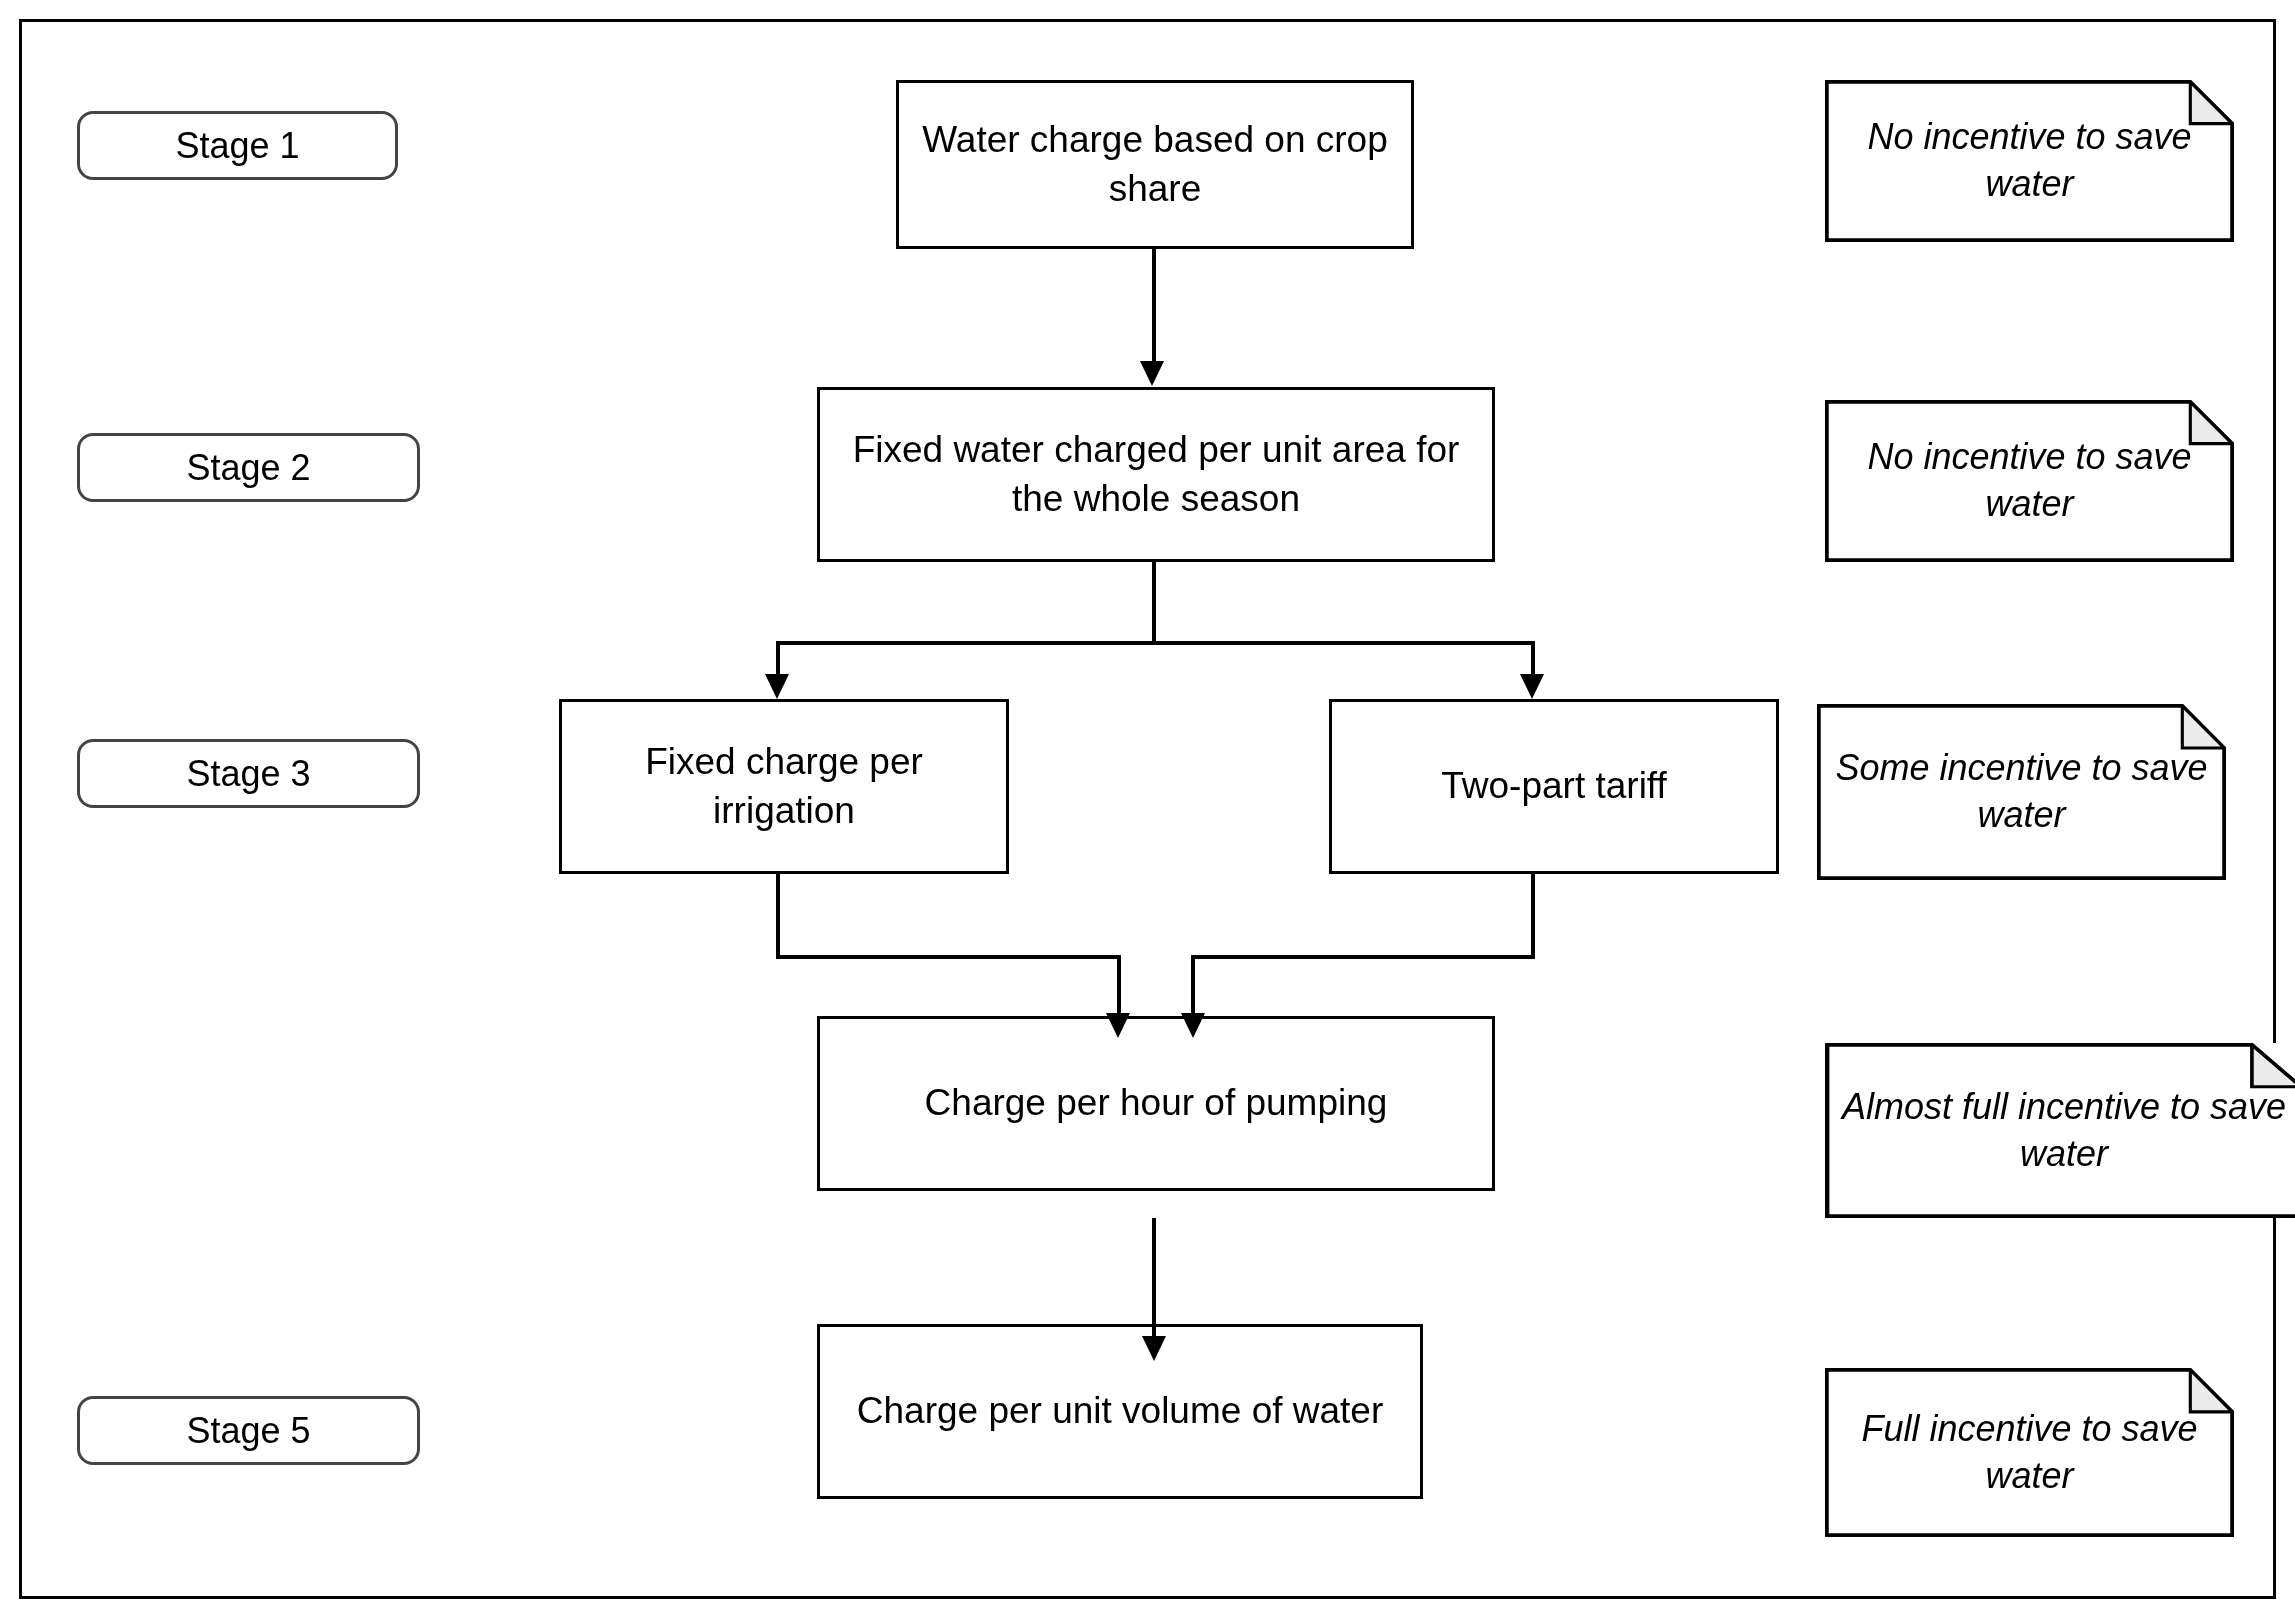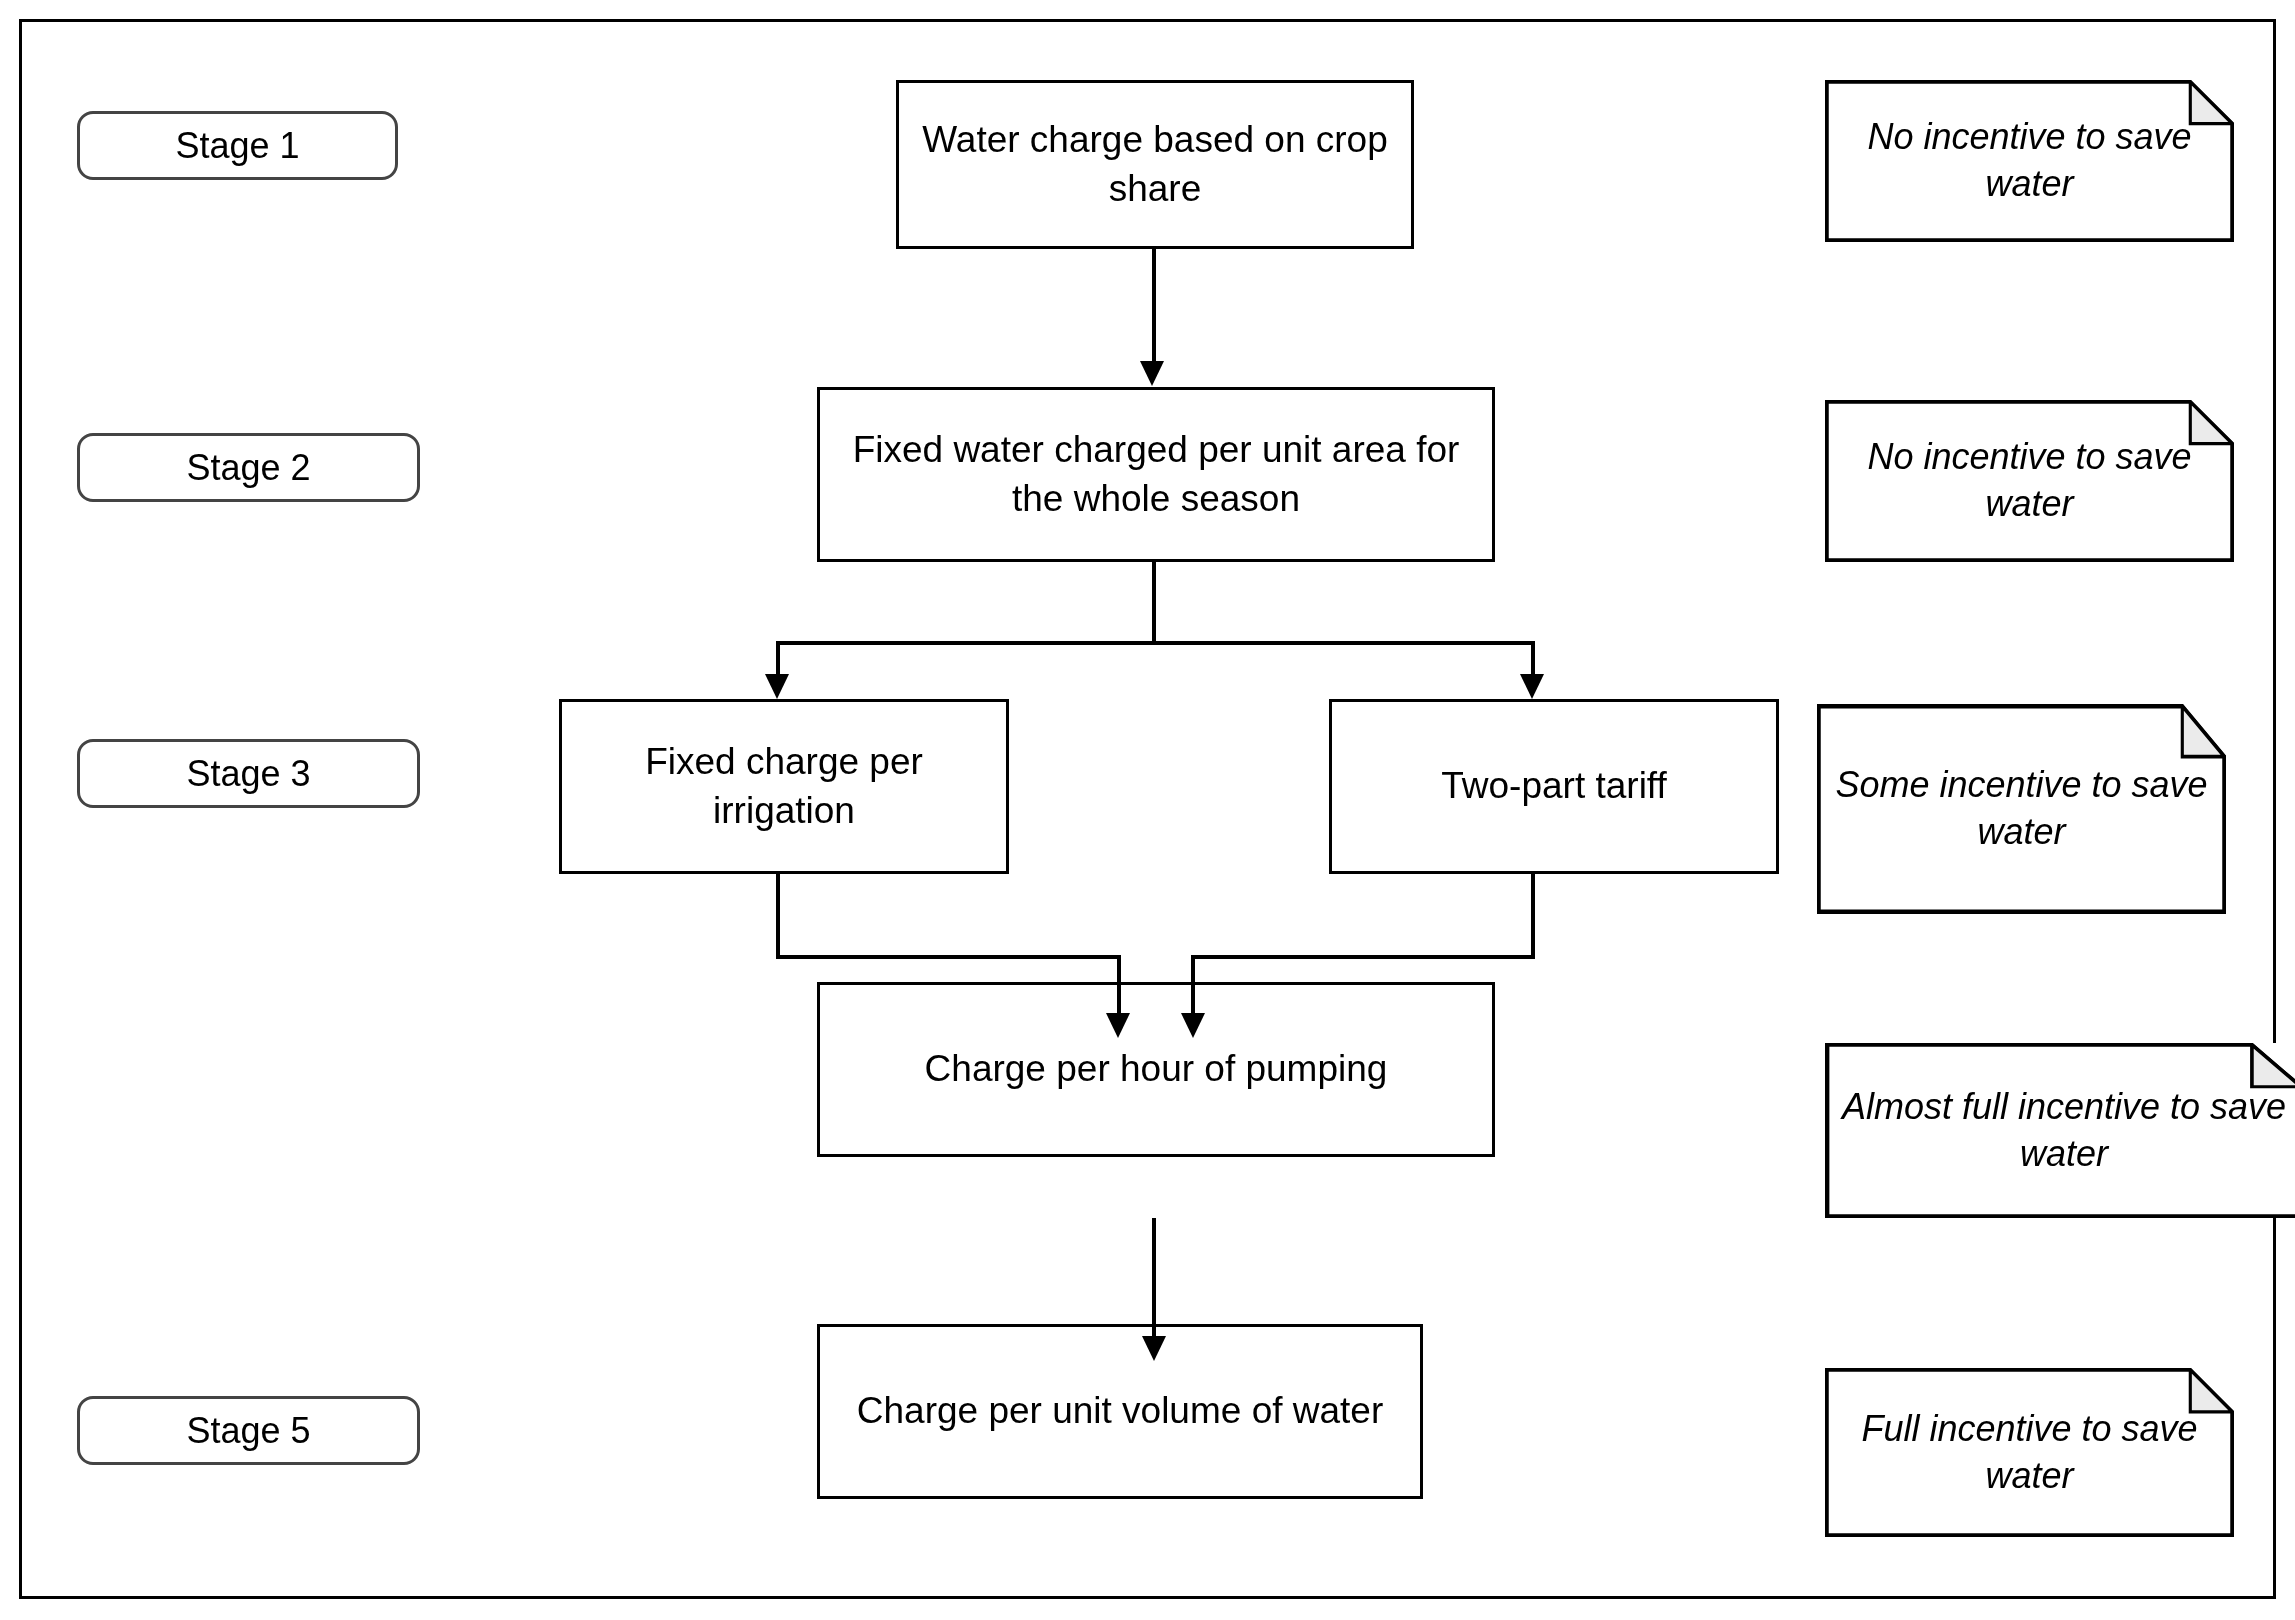--- a/index.html
+++ b/index.html
@@ -45,21 +45,21 @@
   </div>
 
   <div class="node" style="left:559px;top:699px;width:450px;height:175px;">
     <span>Fixed charge per irrigation</span>
   </div>
 
   <div class="node" style="left:1329px;top:699px;width:450px;height:175px;">
     <span>Two-part tariff</span>
   </div>
 
-  <div class="node" style="left:817px;top:982px;width:678px;height:175px;">
+  <div class="node" style="left:817px;top:1016px;width:678px;height:175px;">
     <span>Charge per hour of pumping</span>
   </div>
 
   <div class="node" style="left:817px;top:1324px;width:606px;height:175px;">
     <span>Charge per unit volume of water</span>
   </div>
 
   <div class="lnk" style="left:1152px;top:249px;width:3.7px;height:117px;"></div>
   <div class="arrowhead" style="left:1140px;top:361px;"></div>
 
@@ -94,21 +94,21 @@
   </div>
 
   <div class="note" style="left:1825px;top:400px;width:409px;height:162px;">
     <svg class="note-svg" viewBox="0 0 655 260" preserveAspectRatio="none">
       <polygon points="3,3 585,3 652,70 652,257 3,257" fill="#ffffff" stroke="#000000" stroke-width="6"></polygon>
       <polygon points="585,3 652,70 585,70" fill="#ebebeb" stroke="#000000" stroke-width="5"></polygon>
     </svg>
     <span class="note-txt">No incentive to save water</span>
   </div>
 
-  <div class="note" style="left:1817px;top:704px;width:409px;height:210px;">
+  <div class="note" style="left:1817px;top:704px;width:409px;height:176px;">
     <svg class="note-svg" viewBox="0 0 655 280" preserveAspectRatio="none">
       <polygon points="3,3 585,3 652,70 652,277 3,277" fill="#ffffff" stroke="#000000" stroke-width="6"></polygon>
       <polygon points="585,3 652,70 585,70" fill="#ebebeb" stroke="#000000" stroke-width="5"></polygon>
     </svg>
     <span class="note-txt">Some incentive to save water</span>
   </div>
 
   <div class="note" style="left:1825px;top:1043px;width:478px;height:175px;">
     <svg class="note-svg" viewBox="0 0 655 280" preserveAspectRatio="none">
       <polygon points="3,3 585,3 652,70 652,277 3,277" fill="#ffffff" stroke="#000000" stroke-width="6"></polygon>

